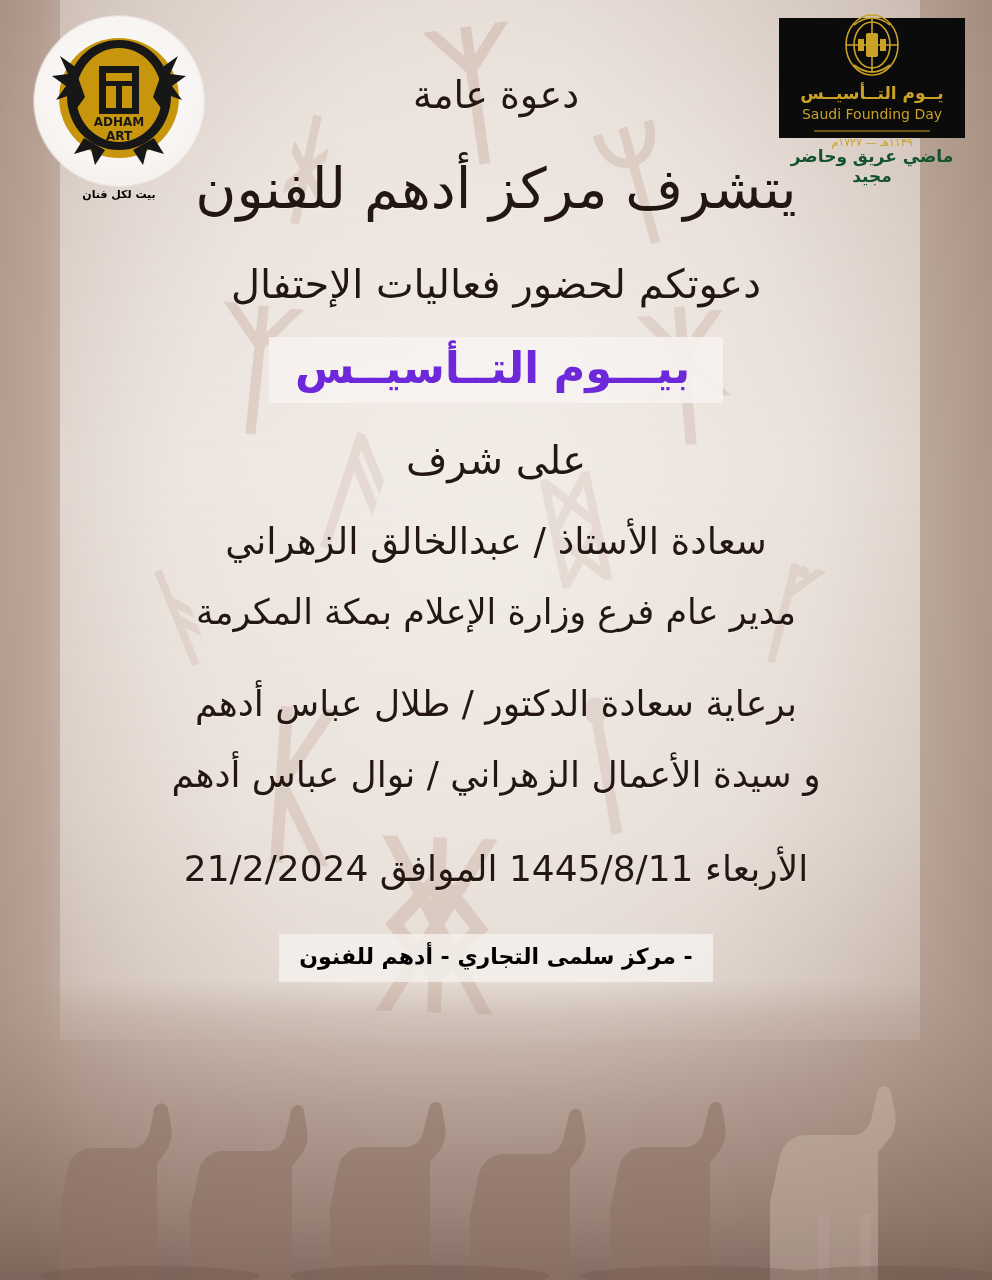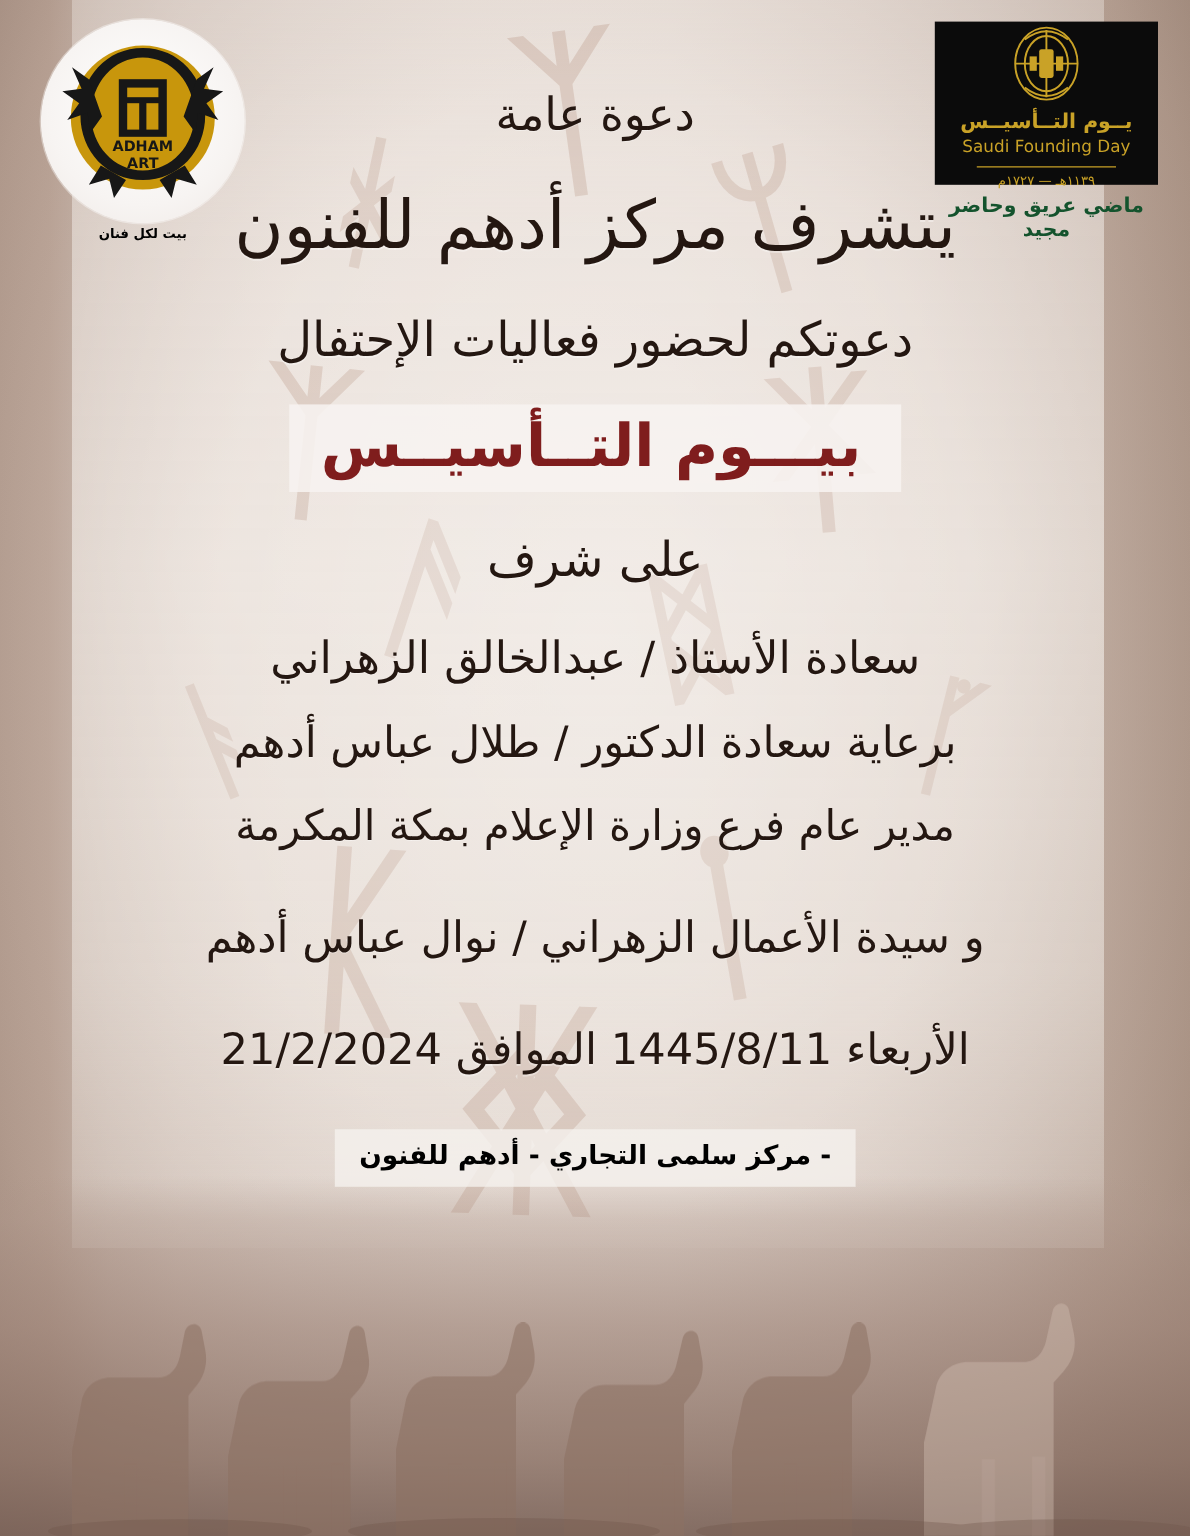--- a/index.html
+++ b/index.html
@@ -126,21 +126,21 @@
 
   .logo-right {
     position: absolute;
     right: 20px;
     top: 18px;
     width: 200px;
     text-align: center;
   }
   .logo-right .plate {
     width: 186px;
-    height: 136px;
+    height: 120px;
     margin: 0 auto;
     background: #0b0b0b;
     display: flex;
     align-items: center;
     justify-content: center;
   }
   .logo-right .motto {
     margin-top: 8px;
     font-size: 17px;
     color: #14532d;
@@ -164,24 +164,24 @@
     text-shadow: 0 1px 0 rgba(255,255,255,0.35);
   }
   .l-headline  { font-size: 38px; margin-bottom: 30px; }
   .l-big       { font-size: 56px; margin-bottom: 30px; }
   .l-big2      { font-size: 40px; margin-bottom: 26px; }
   .highlight-wrap { margin: 0 0 30px 0; }
   .highlight {
     display: inline-block;
     background: rgba(247,243,240,0.88);
     padding: 6px 33px 10px 26px;
-    font-size: 49px;
+    font-size: 43px;
     font-weight: 800;
     letter-spacing: 2px;
-    color: #7f1d1d;
+    color: #6d28d9;
   }
   .l-onhonor  { font-size: 40px; margin-bottom: 30px; }
   .l-guest    { font-size: 37px; margin-bottom: 22px; }
   .l-role     { font-size: 35px; margin-bottom: 44px; }
   .l-patron1  { font-size: 36px; margin-bottom: 22px; }
   .l-patron2  { font-size: 36px; margin-bottom: 46px; }
   .l-date     { font-size: 36px; margin-bottom: 40px; }
 
   .address {
     display: inline-block;
@@ -300,23 +300,23 @@
     <p class="line l-headline">دعوة عامة</p>
     <p class="line l-big">يتشرف مركز أدهم للفنون</p>
     <p class="line l-big2">دعوتكم لحضور فعاليات الإحتفال</p>
 
     <div class="highlight-wrap">
       <span class="highlight">بيـــوم التــأسيــس</span>
     </div>
 
     <p class="line l-onhonor">على شرف</p>
     <p class="line l-guest">سعادة الأستاذ / عبدالخالق الزهراني</p>
+    <p class="line l-role">مدير عام فرع وزارة الإعلام بمكة المكرمة</p>
+
     <p class="line l-patron1">برعاية سعادة الدكتور / طلال عباس أدهم</p>
-
-    <p class="line l-role">مدير عام فرع وزارة الإعلام بمكة المكرمة</p>
     <p class="line l-patron2">و سيدة الأعمال الزهراني / نوال عباس أدهم</p>
 
     <p class="line l-date">الأربعاء 1445/8/11 الموافق 21/2/2024</p>
 
     <div>
       <span class="address">
         <div>- مركز سلمى التجاري - أدهم للفنون</div>
       </span>
     </div>
   </div>

